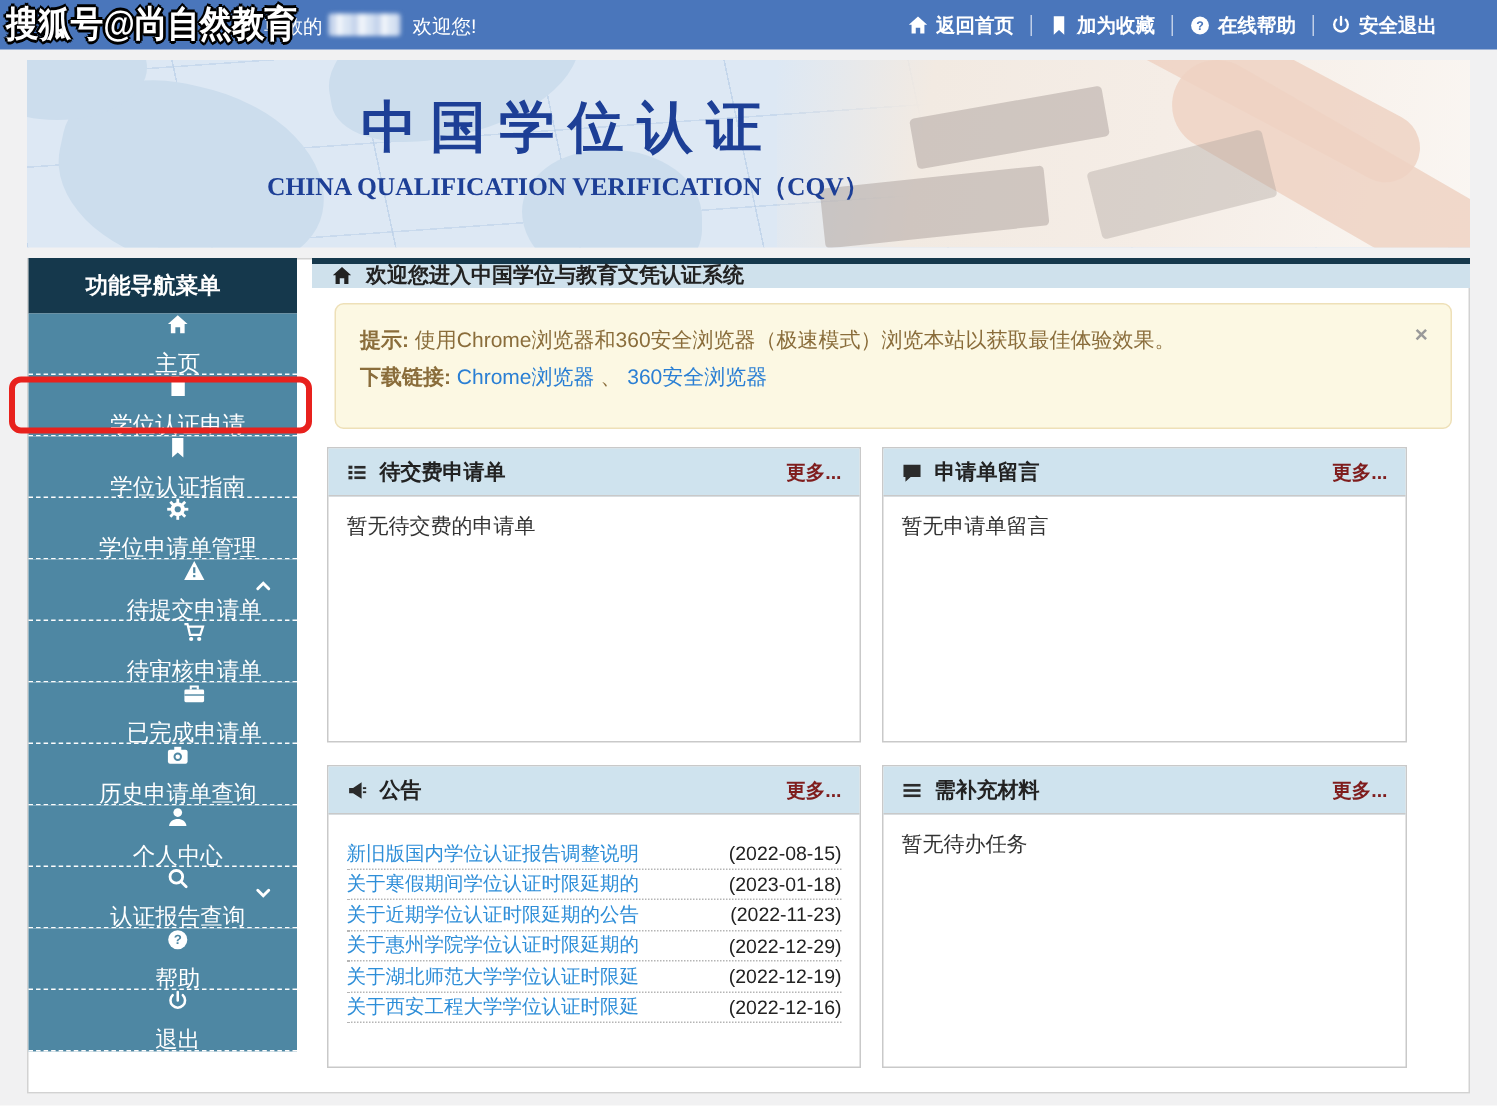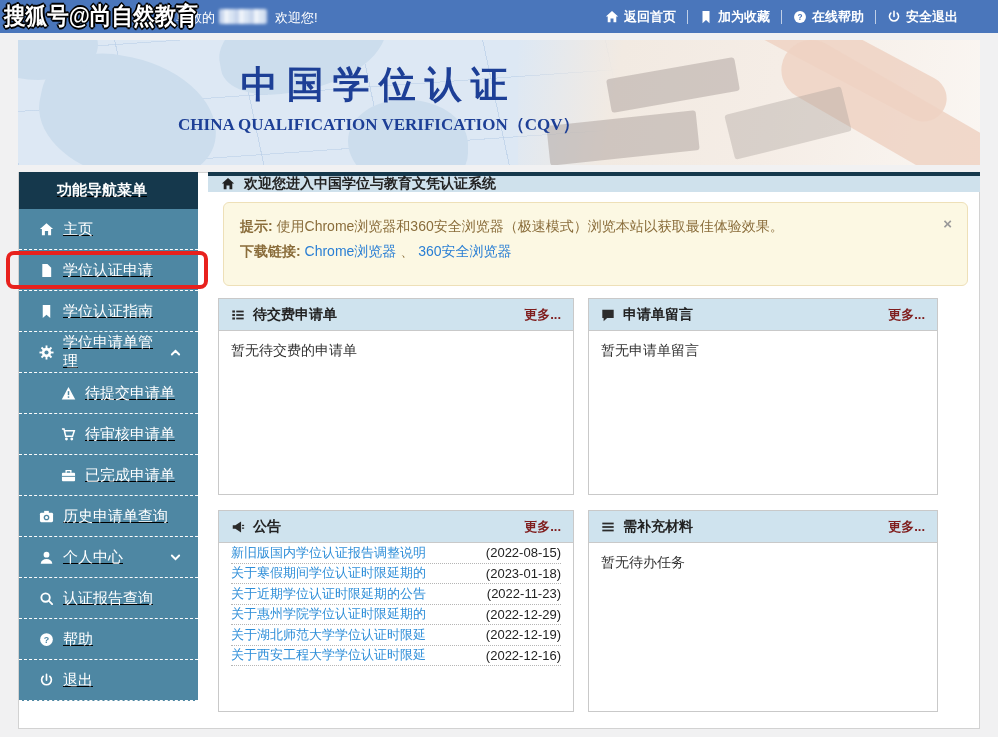--- a/index.html
+++ b/index.html
@@ -44,25 +44,25 @@
   .a1 { left:200px; top:-10px; width:240px; height:46px; transform:rotate(28deg); }
   .a2 { left:250px; top:50px; width:260px; height:60px; transform:rotate(30deg); }
   .banner-text { position:absolute; left:0; top:20px; width:75%; text-align:center; z-index:5; }
   .banner-title { font-family:"Liberation Serif", serif; font-weight:bold; font-size:37px; letter-spacing:9px;
                   color:#1d3f96; }
   .banner-subtitle { font-family:"Liberation Serif", serif; font-weight:bold; font-size:17px; color:#1d3f96; margin-top:3px; }
 
   
   .container { position:absolute; left:18px; top:172px; width:962px; height:557px; background:#fff;
                border:1px solid #d2d2d2; }
-  .sidebar { position:absolute; left:0; top:-1px; width:179px;text-decoration:underline; }
+  .sidebar { position:absolute; left:0; top:-1px; width:179px; }
   .sidebar-header { height:37px; background:#15384c; color:#fff; font-size:15px; font-weight:bold;
                     display:flex; align-items:center; padding-left:38px; }
   .sidebar-item { height:41px; background:#4e87a3; color:#fff; font-size:15px; display:flex; align-items:center;
-                  gap:9px; padding-left:20px; border-bottom:1px dashed #fdfdfd; cursor:pointer; }
+                  gap:9px; padding-left:20px; border-bottom:1px dashed #fdfdfd; cursor:pointer;flex-direction:column; }
   .sidebar-item.sub { padding-left:42px; }
   .sidebar-item .chev { margin-left:auto; margin-right:16px; }
   .sidebar-item .chev svg { width:13px; height:13px; }
   .bgfill { fill:#4e87a3; }
   .topbar .bgfill, .topbar .bgfill-t { fill:#4a76bb; }
   .sidebar .bgfill-t { fill:#4e87a3; }
 
   
   .main { position:absolute; left:189px; top:-1px; width:772px; }
   .welcome-bar { height:20px; border-top:4px solid #15384c; background:#cfe1ec; display:flex; align-items:center;
@@ -78,21 +78,21 @@
   .panels { margin:12px 0 0 10px; width:752px; }
   .prow { display:flex; gap:14px; margin-bottom:15px; }
   .panel { border:1px solid #c9c9c9; background:#fff; display:flex; flex-direction:column; }
   .pw1 { width:356px; } .pw2 { width:350px; }
   .ph1 { height:197px; } .ph2 { height:202px; }
   .panel-header { height:32px; flex:none; background:#cfe3ee; border-bottom:1px solid #c9c9c9; display:flex;
                   align-items:center; gap:8px; padding:0 12px; font-size:14px; font-weight:bold; color:#222; }
   .panel-header .icn { color:#2b2b2b; }
   .more { margin-left:auto; color:#7f1d1d; font-size:13px; }
   .panel-body { flex:1; padding:11px 12px; font-size:14px; color:#333; }
-  .ann-list { flex:1; padding:0 12px 0; }
+  .ann-list { flex:1; padding:16px 12px 0; }
   .ann-row { display:flex; justify-content:space-between; align-items:center; height:20.5px;
              border-bottom:1px dotted #b5b5b5; font-size:13px; white-space:nowrap; }
   .ann-row a { color:#2e8ed8; }
   .ann-date { color:#222; }
 
   
   .red-annotation { position:absolute; left:6px; top:251px; width:202px; height:38px; border:4px solid #e8211d;
                     border-radius:8px; z-index:70; pointer-events:none; }
 </style>
 </head>

